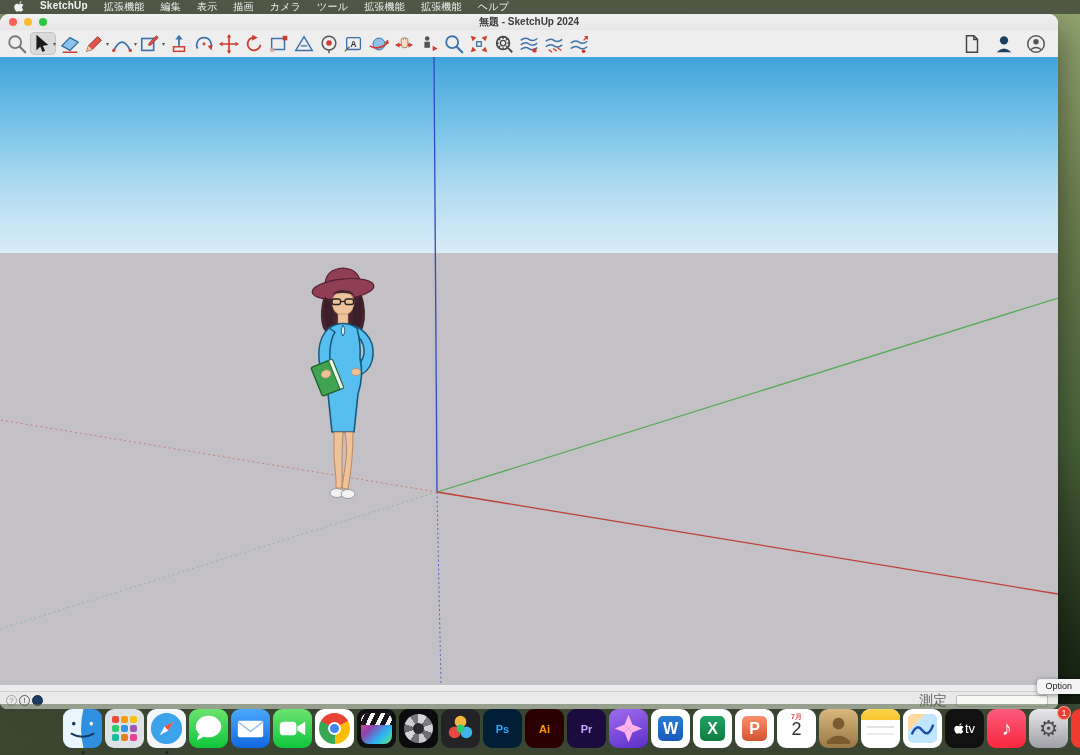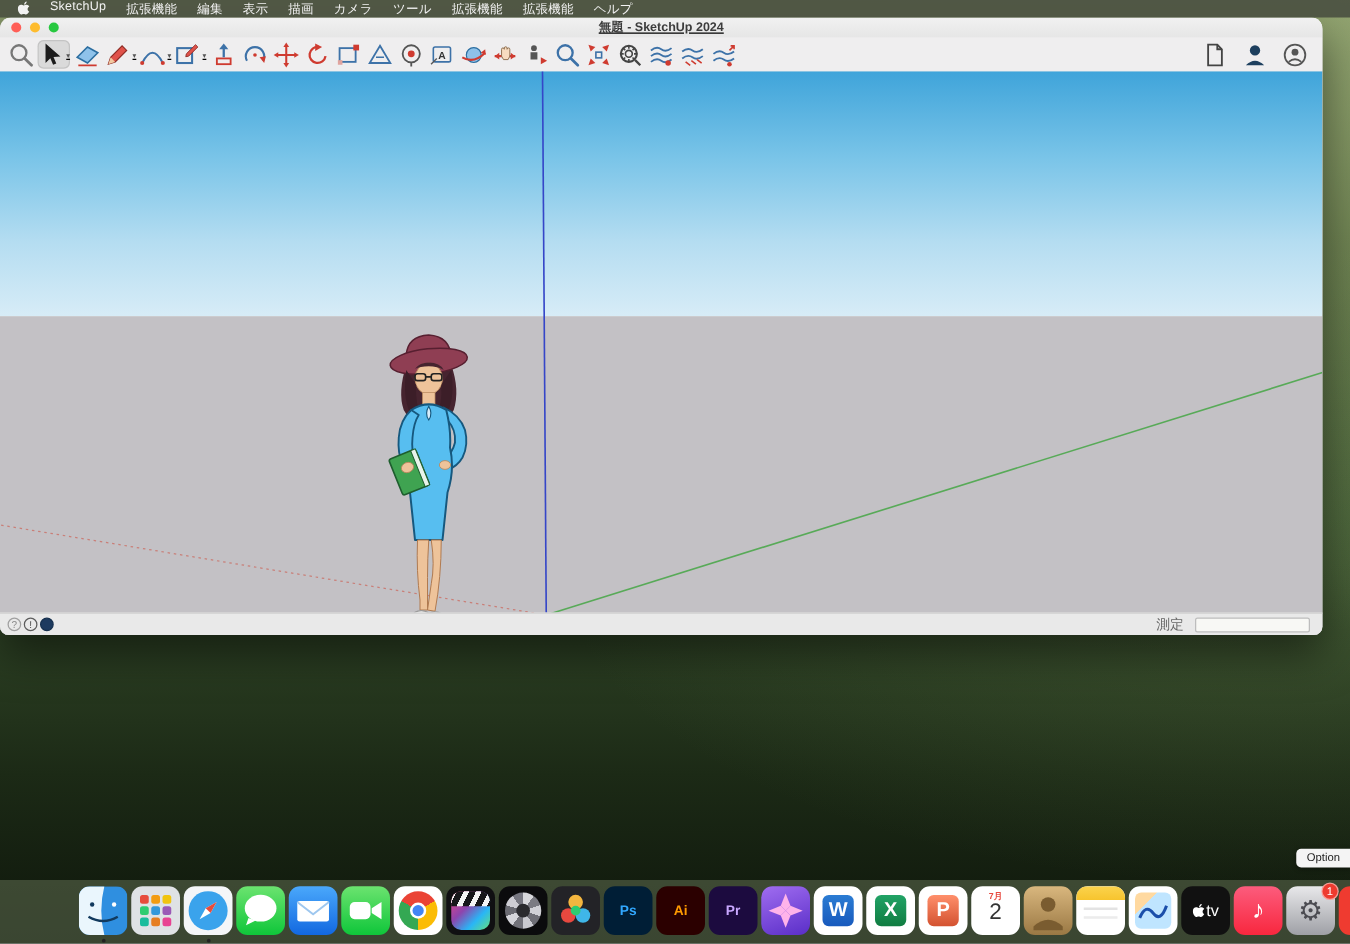--- a/index.html
+++ b/index.html
@@ -10,26 +10,26 @@
       radial-gradient(ellipse at 95% 60%, rgba(120,150,90,.25), transparent 40%),
       linear-gradient(180deg,#8a9a6c 0%,#5c6f45 25%,#39512e 55%,#1c2a16 82%,#0e160b 100%);
   }
 
   
   .menubar { position:absolute; top:0; left:0; right:0; height:14px;
     background:rgba(77,83,66,.95); display:flex; align-items:center; padding:0 6px;
     color:#f2f2f2; font-size:10px; z-index:30; }
   .apple { display:flex; align-items:center; padding:0 8px; }
   .menu-item { padding:0 8px; white-space:nowrap; letter-spacing:.2px; }
-  .menu-item.bold { font-weight:normal; }
+  .menu-item.bold { font-weight:bold; }
 
   
-  .window { position:absolute; top:14px; left:0; width:1058px; height:494px;
+  .window { position:absolute; top:14px; left:0; width:1058px; height:695px;
     border-radius:9px 9px 7px 7px; background:#ececec; overflow:hidden;
-    box-shadow:0 14px 34px rgba(0,0,0,.5); z-index:20;text-decoration:underline; }
+    box-shadow:0 14px 34px rgba(0,0,0,.5); z-index:20; }
   .titlebar { height:16px; background:linear-gradient(180deg,#f1f1f1,#e6e6e6);
     display:flex; align-items:center; justify-content:center; position:relative; }
   .traffic { position:absolute; left:9px; top:4px; display:flex; gap:7px; }
   .tl { width:8px; height:8px; border-radius:50%; }
   .tl.red{ background:#ff5f57; } .tl.yellow{ background:#febc2e; } .tl.green{ background:#28c840; }
   .title { font-size:10px; font-weight:bold; color:#3c3c3c; }
 
   .toolbar { height:27px; background:#efeeef; display:flex; align-items:center;
     padding:0 10px 0 4px; position:relative; }
   .tool { height:23px; min-width:23px; display:flex; align-items:center; justify-content:center;
@@ -47,21 +47,21 @@
   .statusbar { position:absolute; left:0; right:0; bottom:0; height:18px;
     background:#e9e9e9; border-top:1px solid #cfcfcf; display:flex; align-items:center;
     padding:0 10px 0 6px; font-size:10px; color:#2e2e2e; gap:4px; }
   .sb-ic { width:11px; height:11px; border-radius:50%; font-size:8px; line-height:1;
     display:inline-flex; align-items:center; justify-content:center; margin-right:2px; }
   .sb-ic.outline { border:1px solid #a0a0a0; color:#8a8a8a; }
   .sb-ic.dark { border:1px solid #5c5c5c; color:#4a4a4a; }
   .sb-ic.filled { background:#1d3a5f; border:1px solid #16304f; color:#fff; }
   .sb-hint { margin-left:4px; white-space:nowrap; }
   .sb-measure { margin-left:auto; display:flex; align-items:center; gap:9px; }
-  .sb-measure label { font-size:11px; color:#666;margin-left:28px; }
+  .sb-measure label { font-size:14px; color:#666;margin-left:28px; }
   .sb-measure input { width:92px; height:12px; border:1px solid #bdbdbd; border-radius:2px;
     background:#f8f8f5; font-size:9px; padding:0 3px; }
 
   
   .anydesk-tip { position:absolute; right:0; top:679px; z-index:40; background:#f4f4f4;
     border-radius:4px 0 0 4px; padding:2px 8px 3px; font-size:9px; color:#222;
     box-shadow:0 1px 4px rgba(0,0,0,.45); }
 
   
   .dock { position:absolute; left:0; right:0; bottom:0; height:51px;

